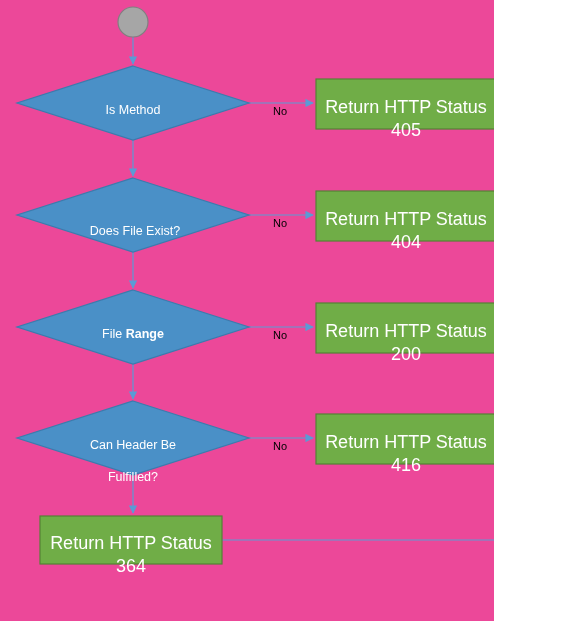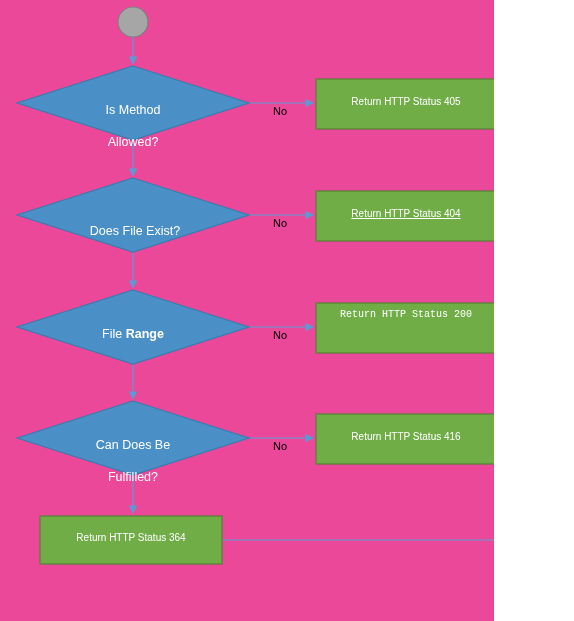--- a/index.html
+++ b/index.html
@@ -30,21 +30,21 @@
     color: #ffffff;
     text-align: center;
     line-height: 1.28;
     pointer-events: none;
     white-space: pre-line;
   }
   .decision-label {
     font-size: 12.5px;
   }
   .process-label {
-    font-size: 10px;
+    font-size: 18px;
     text-align: center;
   }
   .edge-label {
     position: absolute;
     color: #000000;
     font-size: 11px;
     text-align: right;
   }
   .bold-token {
     font-weight: bold;
@@ -103,39 +103,38 @@
       <rect x="316" y="79" width="180" height="50"></rect>
       <rect x="316" y="191" width="180" height="50"></rect>
       <rect x="316" y="303" width="180" height="50"></rect>
       <rect x="316" y="414" width="180" height="50"></rect>
       <rect x="40" y="516" width="182" height="48"></rect>
     </g>
   </svg>
 
   <div class="node-label decision-label" style="left:17px; top:86px; width:232px;">
     <div>Is Method</div>
-    <div>Allowed?</div>
   </div>
 
   <div class="node-label decision-label" style="left:19px; top:207px; width:232px;">
     <div>Does File Exist?</div>
   </div>
 
   <div class="node-label decision-label" style="left:17px; top:310px; width:232px;">
     <div><span>File </span><span class="bold-token">Range</span></div>
   </div>
 
   <div class="node-label decision-label" style="left:17px; top:421px; width:232px;">
-    <div>Can Does Be</div>
+    <div>Can Header Be</div>
     <div>Fulfilled?</div>
   </div>
 
   <div class="node-label process-label" style="left:316px; top:96px; width:180px;">Return HTTP Status 405</div>
-  <div class="node-label process-label" style="left:316px; top:208px; width:180px;text-decoration:underline;">Return HTTP Status 404</div>
-  <div class="node-label process-label" style="left:316px; top:309px; width:180px;font-family:Liberation Mono, monospace;">Return HTTP Status 200</div>
+  <div class="node-label process-label" style="left:316px; top:208px; width:180px;">Return HTTP Status 404</div>
+  <div class="node-label process-label" style="left:316px; top:320px; width:180px;">Return HTTP Status 200</div>
   <div class="node-label process-label" style="left:316px; top:431px; width:180px;">Return HTTP Status 416</div>
   <div class="node-label process-label" style="left:40px; top:532px; width:182px;">Return HTTP Status 364</div>
 
   <div class="edge-label" style="left:263px; top:105px; width:24px;">No</div>
   <div class="edge-label" style="left:263px; top:217px; width:24px;">No</div>
   <div class="edge-label" style="left:263px; top:329px; width:24px;">No</div>
   <div class="edge-label" style="left:263px; top:440px; width:24px;">No</div>
 
 </div>
 

